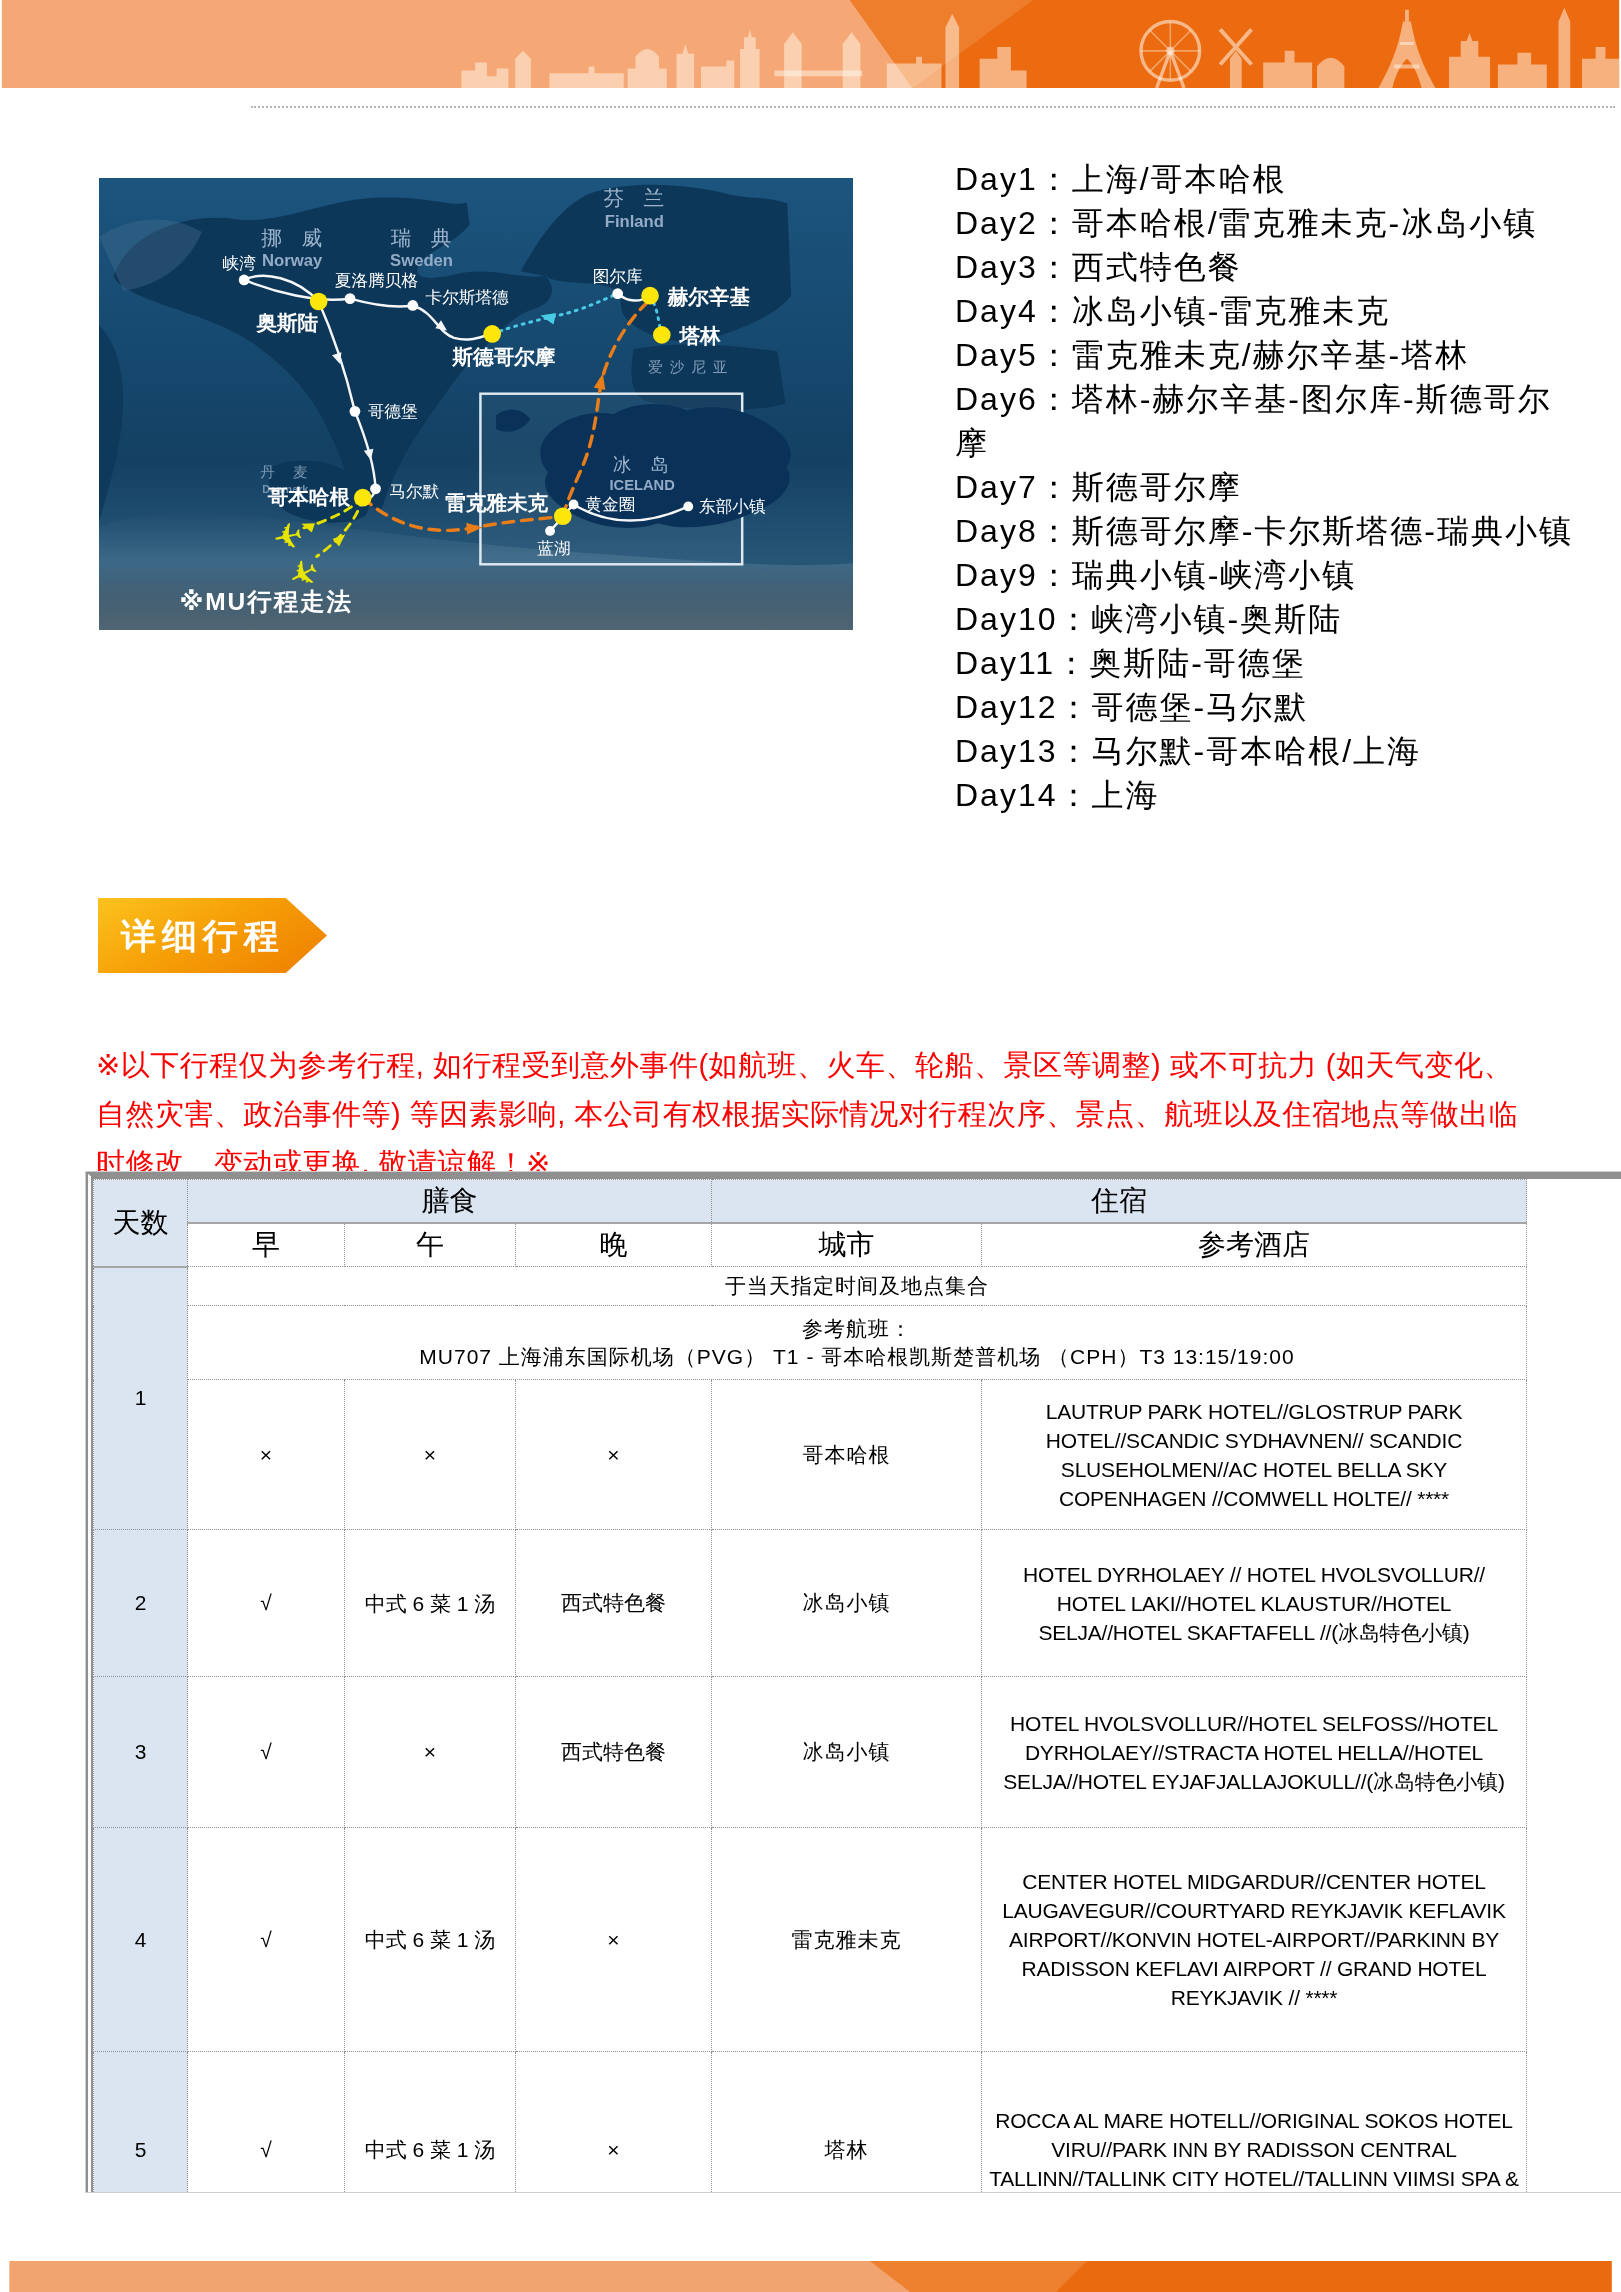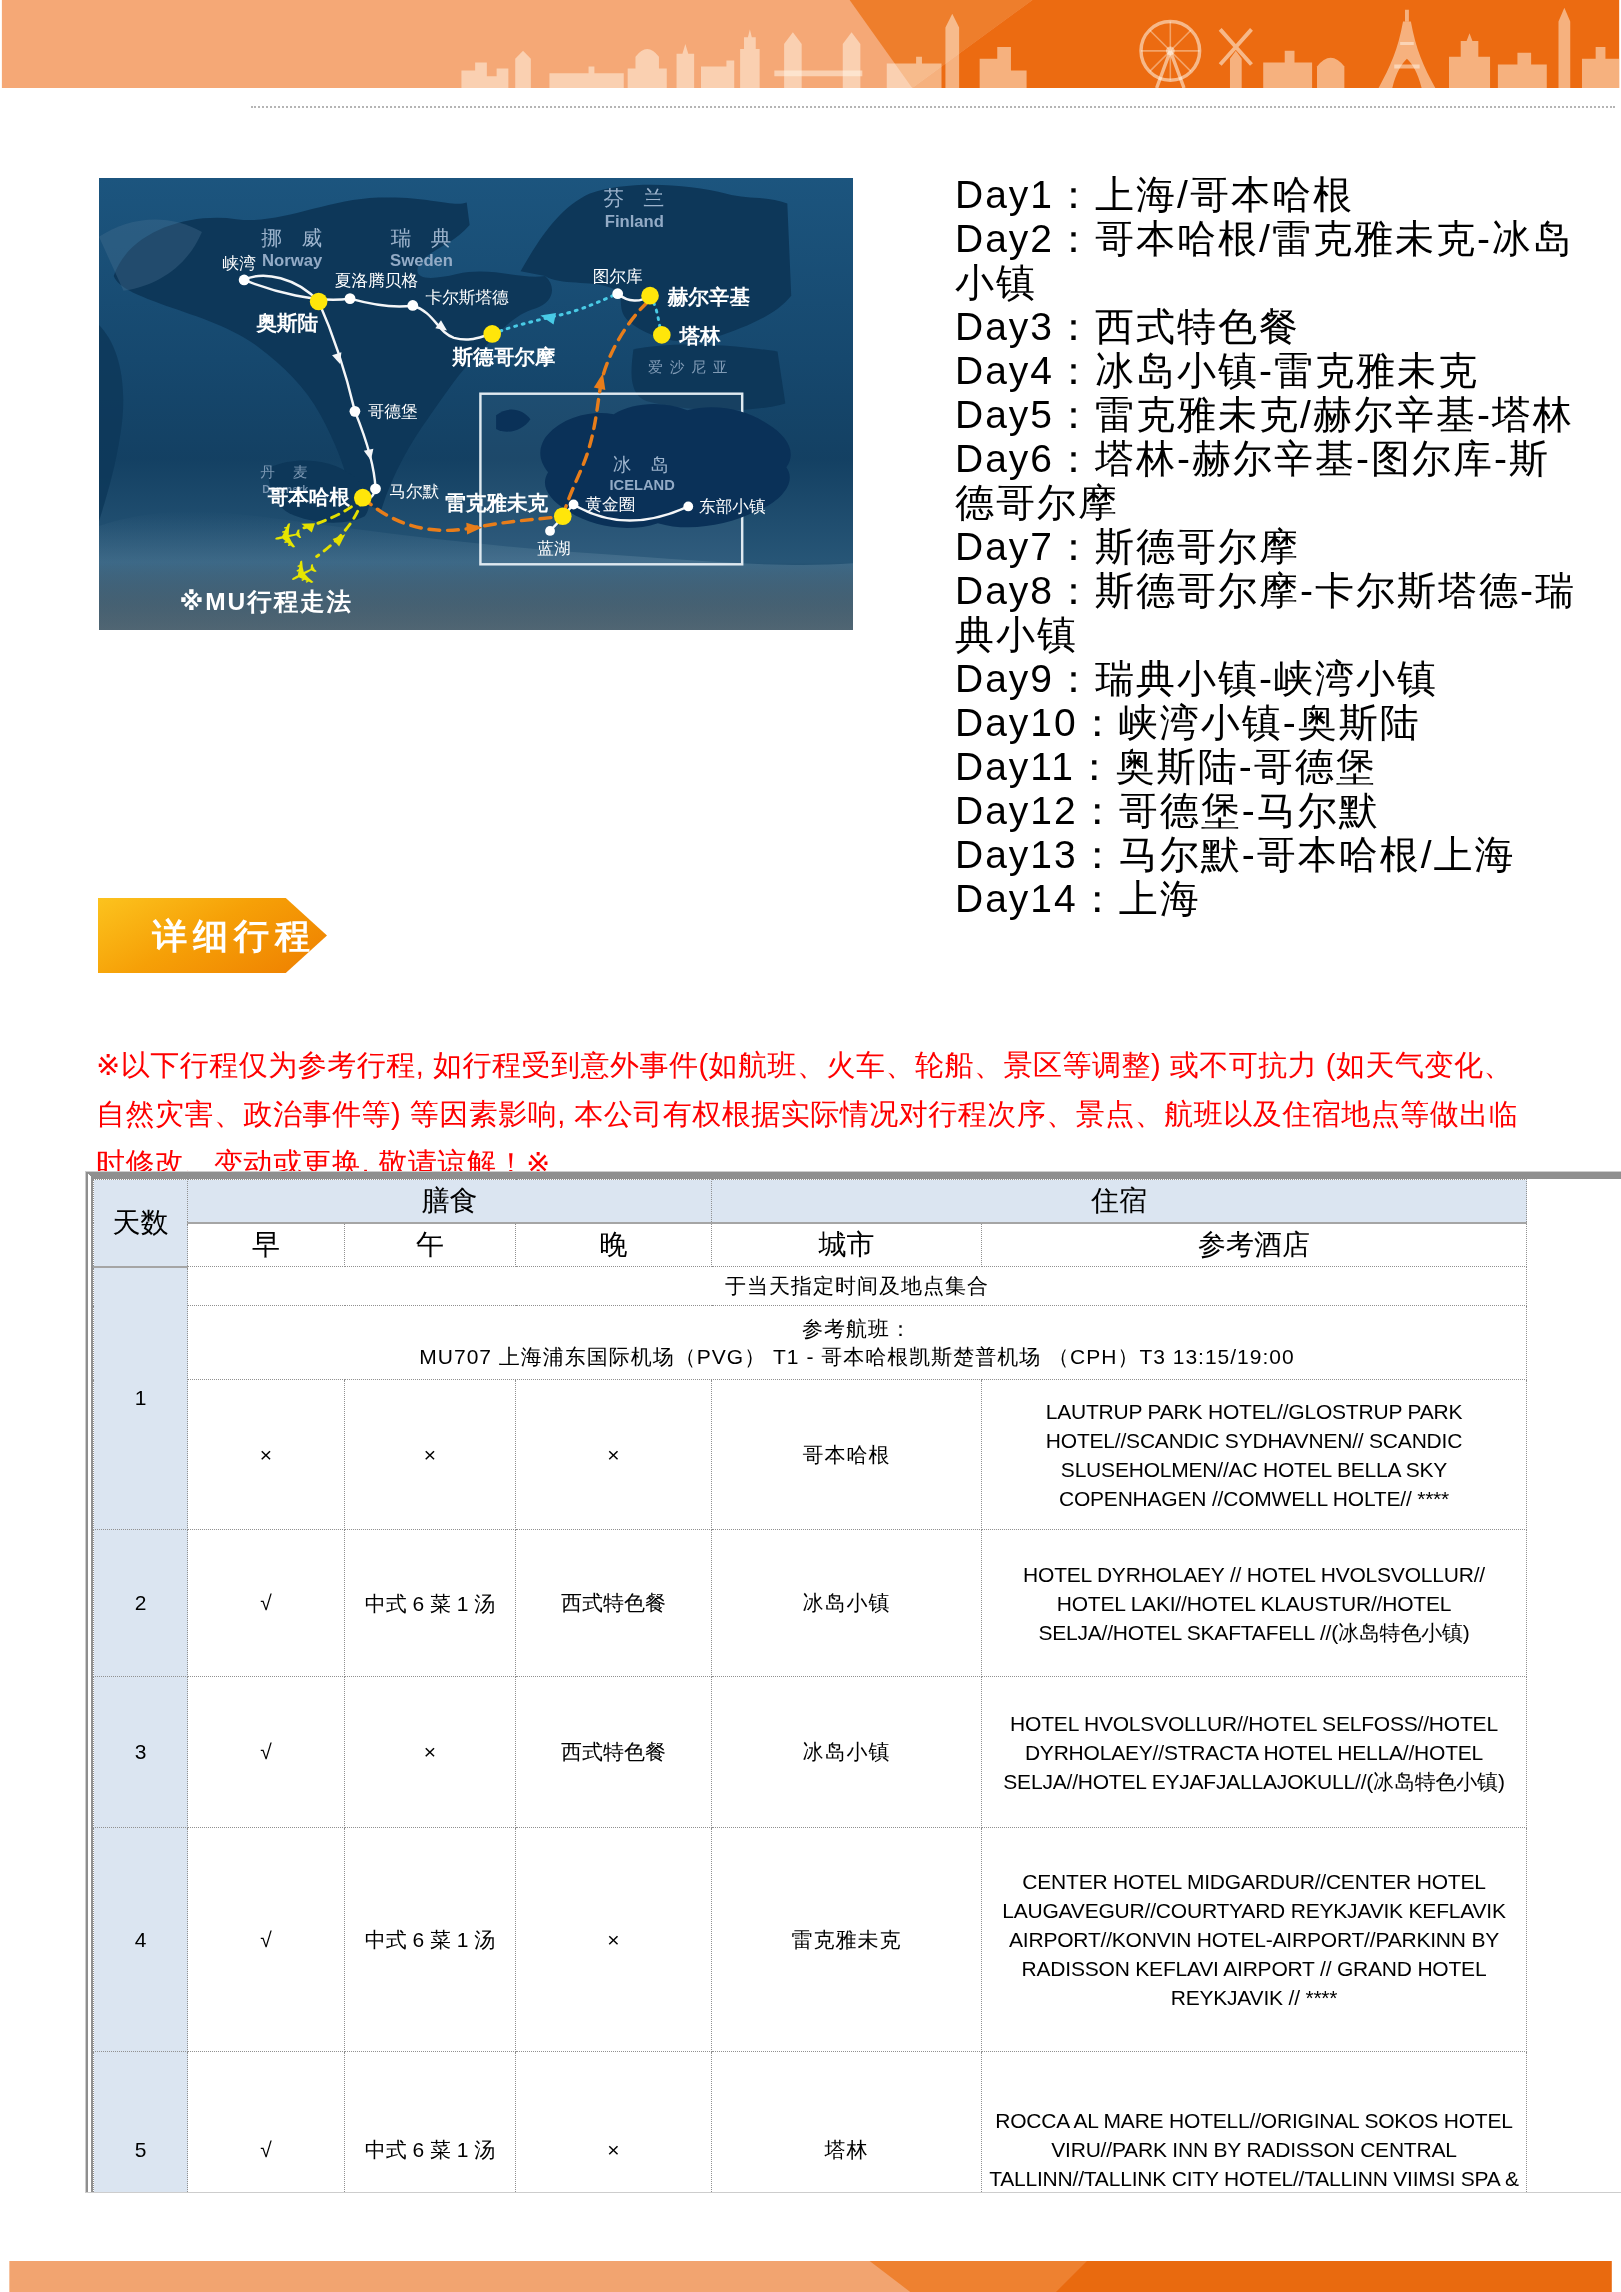--- a/index.html
+++ b/index.html
@@ -26,30 +26,30 @@
   .rt-yel{fill:none;stroke:#e3df00;stroke-width:3;stroke-dasharray:8 7;stroke-linecap:round;}
   .arr-w{fill:#f4f6f8;}
   .arr-c{fill:#49cbe6;}
   .arr-o{fill:#e87d1a;}
   .arr-y{fill:#e3df00;}
   .dot-min{fill:#ffffff;}
   .dot-maj{fill:#ffe60a;}
   .plane{font-size:36px;fill:#e6e600;}
 
   
-  .day-list{position:absolute;left:955px;top:173px;width:627px;
-            font-size:39px;line-height:44px;color:#000;letter-spacing:2px;}
+  .day-list{position:absolute;left:955px;top:157px;width:627px;
+            font-size:32px;line-height:44px;color:#000;letter-spacing:2px;}
   .day-item{white-space:normal;}
 
   
   .badge{position:absolute;left:98px;top:898px;width:229px;height:75px;
          background:linear-gradient(150deg,#fcc31e 0%,#f6a007 45%,#ee7e00 100%);
          clip-path:polygon(0 0,82% 0,100% 50%,82% 100%,0 100%);
          color:#fff;font-size:35px;font-weight:bold;letter-spacing:5.9px;
-         line-height:75px;padding-left:43px;box-sizing:border-box;text-align:center;}
+         line-height:75px;padding-left:23px;box-sizing:border-box;}
 
   
   .disclaimer{position:absolute;left:96px;top:1041px;width:1426px;color:#fe0000;}
   .disclaimer .para{font-size:29px;line-height:49px;letter-spacing:0.5px;}
   .disclaimer .bold-note{font-size:29px;line-height:45px;font-weight:bold;letter-spacing:1px;}
 
   
   .table-wrap{position:absolute;left:86px;top:1172px;width:1572px;height:1020px;
               overflow:hidden;box-sizing:border-box;background:#fff;
               border-top:7.8px solid #8f8f8f;border-left:7.8px double #8f8f8f;

